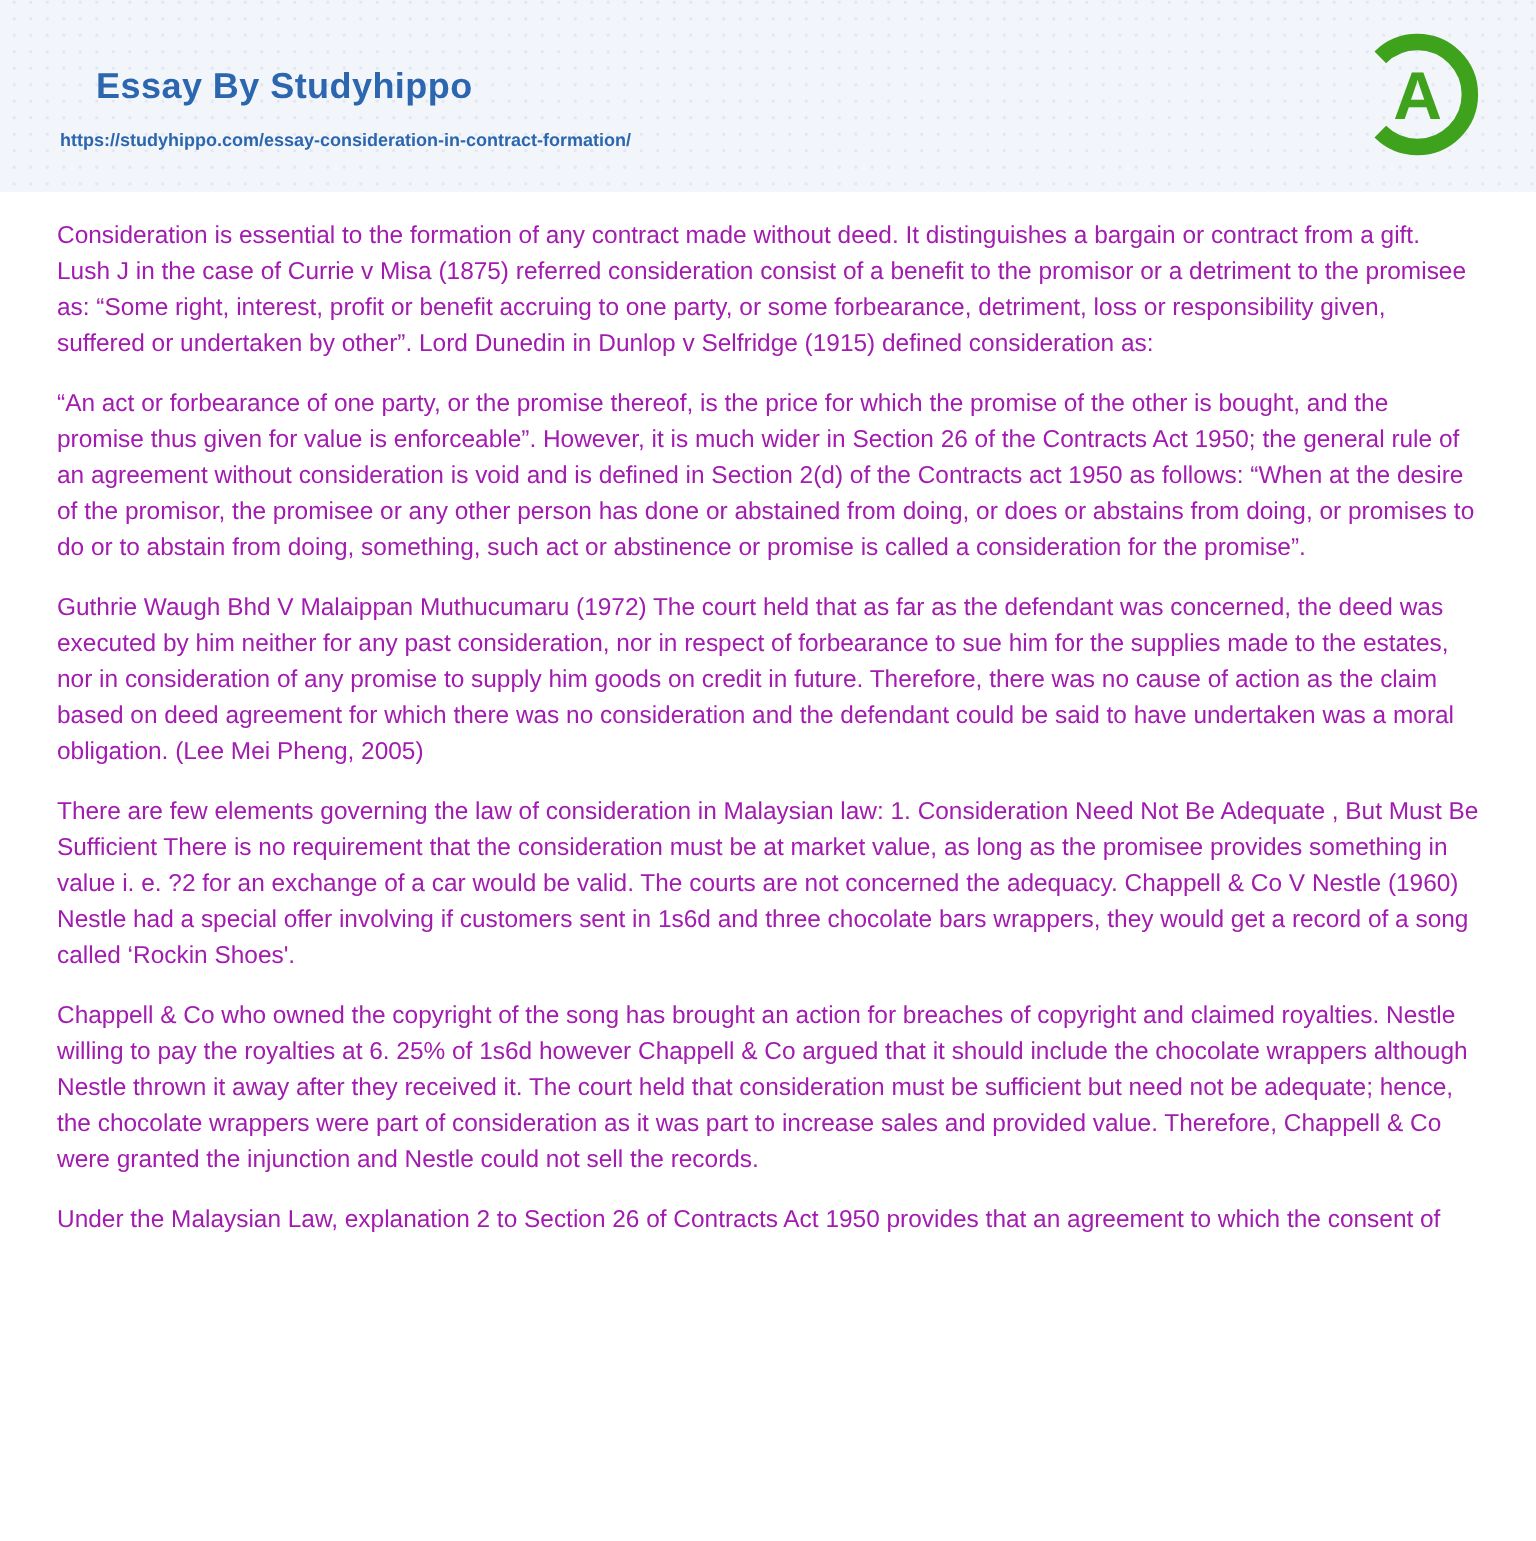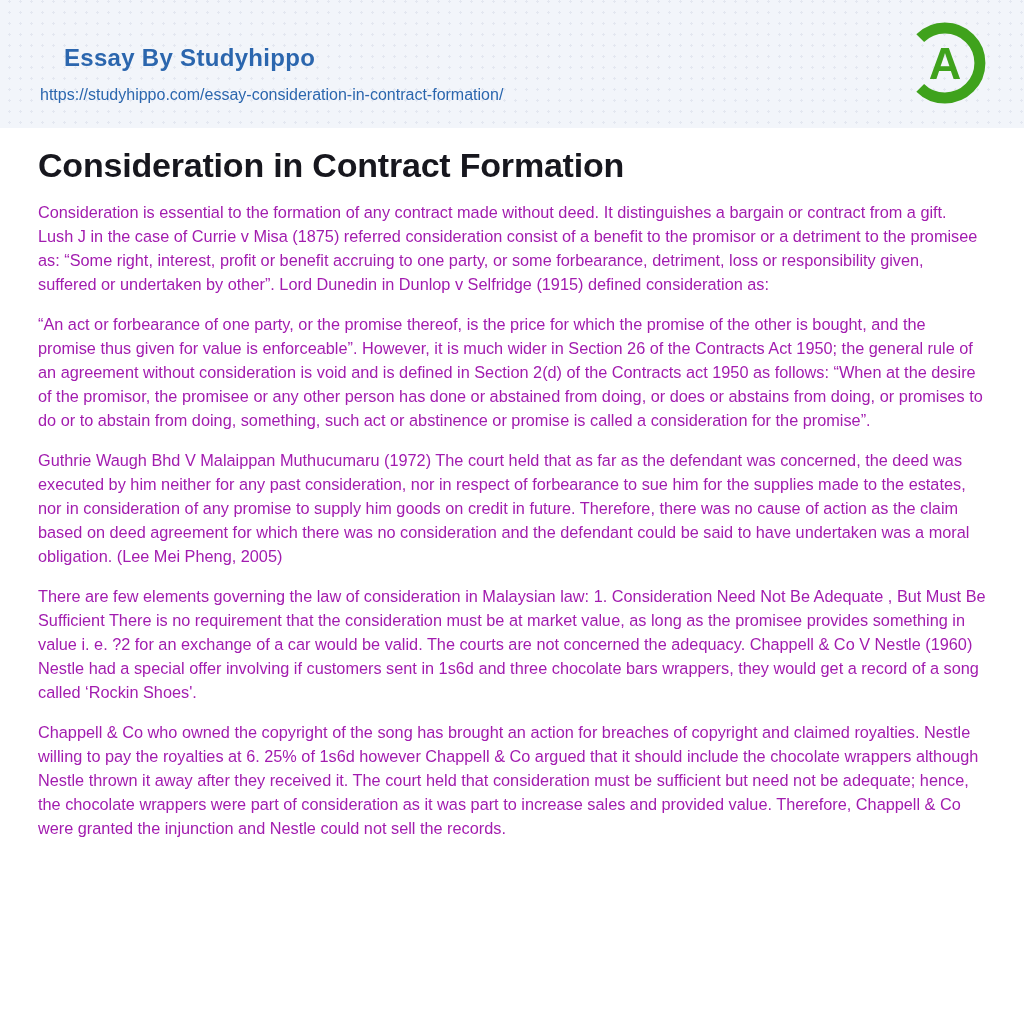--- a/index.html
+++ b/index.html
@@ -29,22 +29,22 @@
     font-size: 24px;
     font-weight: 700;
     letter-spacing: 0.3px;
     color: #2b66ae;
     margin-left: 24px;
   }
   .page-url {
     position: absolute;
     left: 40px;
     top: 86px;
-    font-size: 16px;
-    font-weight: 400;
+    font-size: 12px;
+    font-weight: 700;
     color: #2b66ae;
     text-decoration: none;
     cursor: pointer;
   }
   .logo {
     position: absolute;
     top: 20px;
     right: 36px;
     width: 86px;
     height: 86px;
@@ -83,21 +83,21 @@
   <a class="page-url">https://studyhippo.com/essay-consideration-in-contract-formation/</a>
   <div class="logo">
     <svg viewBox="0 0 86 86" aria-hidden="true">
       <path d="M 18.2 18.2 A 35 35 0 1 1 18.2 67.8" fill="none" stroke="#3fa21c" stroke-width="11" stroke-linecap="butt"></path>
       <text x="43" y="59" text-anchor="middle">A</text>
     </svg>
   </div>
 </div>
 
 <div class="main">
-  <h1 class="article-title">Consideration in Contract Formation</h1>
   <div class="article-body">
     <p>Consideration is essential to the formation of any contract made without deed. It distinguishes a bargain or contract from a gift. Lush J in the case of Currie v Misa (1875) referred consideration consist of a benefit to the promisor or a detriment to the promisee as: “Some right, interest, profit or benefit accruing to one party, or some forbearance, detriment, loss or responsibility given, suffered or undertaken by other”. Lord Dunedin in Dunlop v Selfridge (1915) defined consideration as:</p>
     <p>“An act or forbearance of one party, or the promise thereof, is the price for which the promise of the other is bought, and the promise thus given for value is enforceable”. However, it is much wider in Section 26 of the Contracts Act 1950; the general rule of an agreement without consideration is void and is defined in Section 2(d) of the Contracts act 1950 as follows: “When at the desire of the promisor, the promisee or any other person has done or abstained from doing, or does or abstains from doing, or promises to do or to abstain from doing, something, such act or abstinence or promise is called a consideration for the promise”.</p>
     <p>Guthrie Waugh Bhd V Malaippan Muthucumaru (1972) The court held that as far as the defendant was concerned, the deed was executed by him neither for any past consideration, nor in respect of forbearance to sue him for the supplies made to the estates, nor in consideration of any promise to supply him goods on credit in future. Therefore, there was no cause of action as the claim based on deed agreement for which there was no consideration and the defendant could be said to have undertaken was a moral obligation. (Lee Mei Pheng, 2005)</p>
     <p>There are few elements governing the law of consideration in Malaysian law: 1. Consideration Need Not Be Adequate , But Must Be Sufficient There is no requirement that the consideration must be at market value, as long as the promisee provides something in value i. e. ?2 for an exchange of a car would be valid. The courts are not concerned the adequacy. Chappell &amp; Co V Nestle (1960) Nestle had a special offer involving if customers sent in 1s6d and three chocolate bars wrappers, they would get a record of a song called ‘Rockin Shoes'.</p>
     <p>Chappell &amp; Co who owned the copyright of the song has brought an action for breaches of copyright and claimed royalties. Nestle willing to pay the royalties at 6. 25% of 1s6d however Chappell &amp; Co argued that it should include the chocolate wrappers although Nestle thrown it away after they received it. The court held that consideration must be sufficient but need not be adequate; hence, the chocolate wrappers were part of consideration as it was part to increase sales and provided value. Therefore, Chappell &amp; Co were granted the injunction and Nestle could not sell the records.</p>
+    <p>Under the Malaysian Law, explanation 2 to Section 26 of Contracts Act 1950 provides that an agreement to which the consent of</p>
   </div>
 </div>
 
 </body></html>

